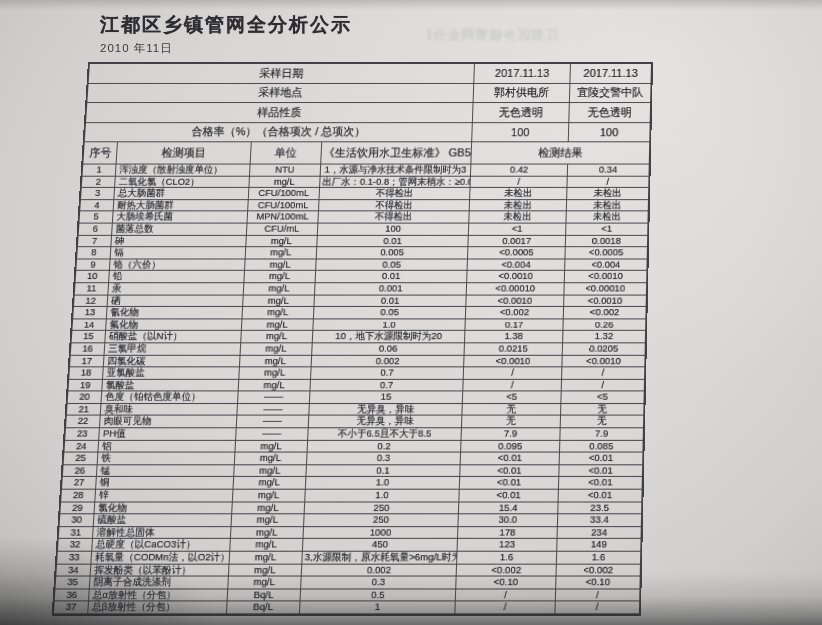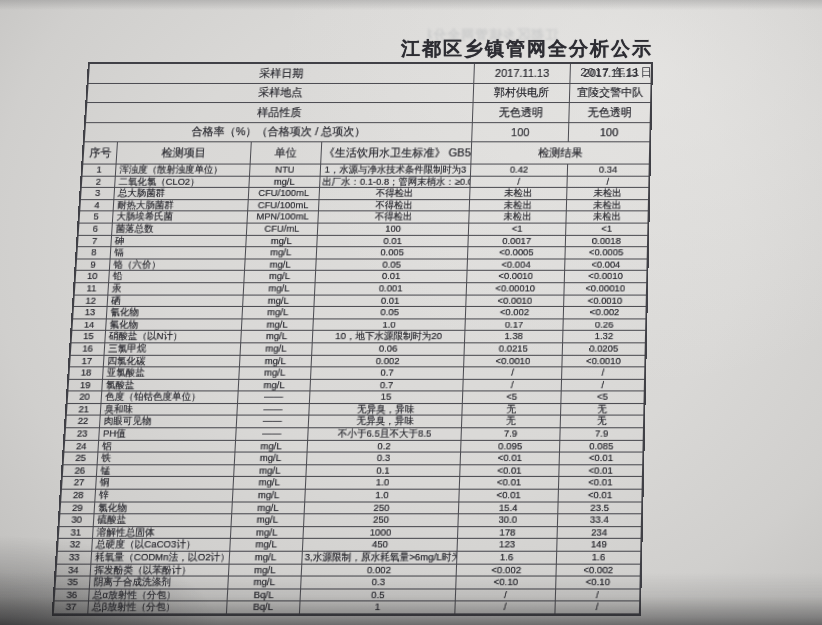--- a/index.html
+++ b/index.html
@@ -25,21 +25,21 @@
     background:radial-gradient(ellipse at 0% 100%, rgba(25,25,27,.45), rgba(25,25,27,0) 70%);
     pointer-events:none;}
   
   .bleed{
     position:absolute;left:428px;top:26px;width:130px;height:24px;
     color:#5c6570;opacity:.14;filter:blur(1.3px);
     transform:scaleX(-1);
     font-weight:bold;font-size:13px;letter-spacing:1px;white-space:nowrap;overflow:hidden;
   }
   
-  .titlewrap{position:absolute;left:88px;top:12px;width:565px;text-align:right;color:#2c2c32;margin-top:24px;}
+  .titlewrap{position:absolute;left:100px;top:12px;width:565px;text-align:left;color:#2c2c32;}
   .doc-title{font-size:19px;font-weight:bold;letter-spacing:2px;
     text-shadow:0 0 .7px rgba(44,44,50,.8);}
   .doc-subtitle{font-size:11.5px;margin-top:3px;letter-spacing:1px;color:#3a3a40;}
   
   .sheet{
     position:absolute;left:88px;top:62px;width:565px;
     transform-origin:50% 0;
     transform:perspective(900px) rotateX(4deg) skewX(-2.5deg);
   }
   table{border-collapse:collapse;width:100%;table-layout:fixed;
@@ -56,21 +56,21 @@
 </style>
 </head>
 <body>
 
 <div class="photo">
 
   <div class="bleed">江都区乡镇管网全分析公示</div>
 
   <div class="titlewrap">
     <div class="doc-title">江都区乡镇管网全分析公示</div>
-    <div class="doc-subtitle">2017 年11日</div>
+    <div class="doc-subtitle">2010 年11日</div>
   </div>
 
   <div class="sheet">
     <table>
       <colgroup>
         <col class="c-no">
           <col class="c-item">
           <col class="c-unit">
         <col class="c-std">
           <col class="c-r1">

